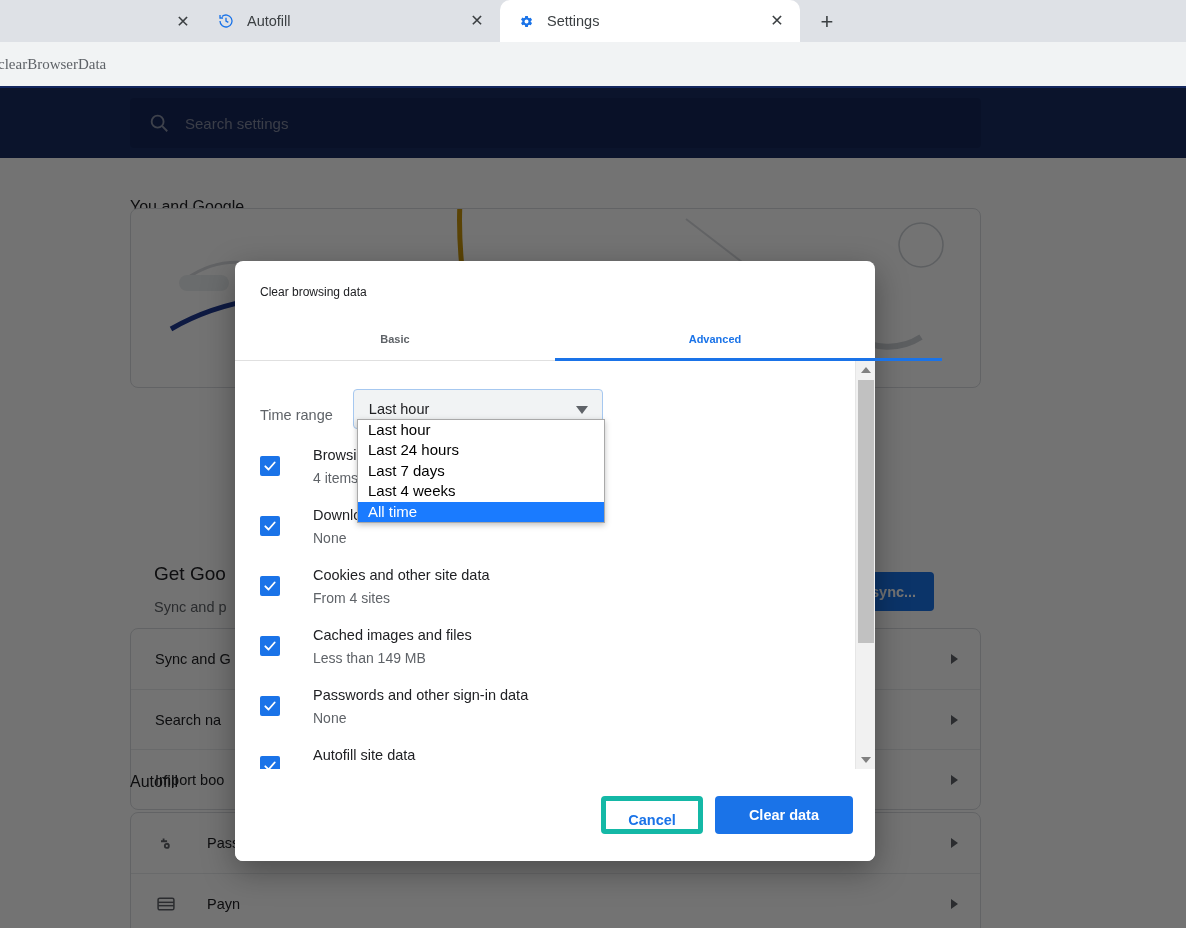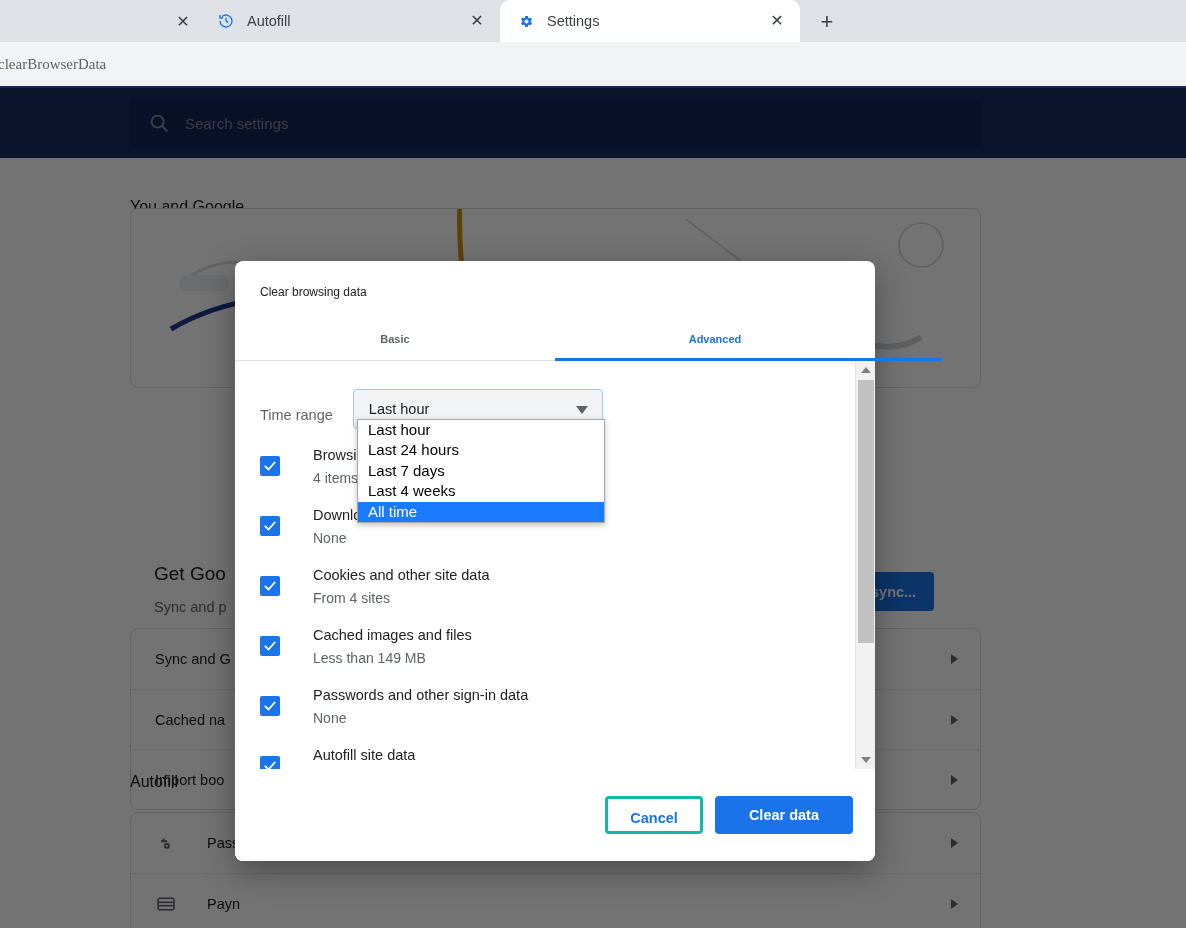--- a/index.html
+++ b/index.html
@@ -216,21 +216,21 @@
     position: absolute; left: 2px; top: 19px; width: 16px; height: 263px;
     background: #c1c1c1; border-radius: 0; cursor: pointer;
   }
 
   .dialog-footer {
     height: 92px; display: flex; align-items: center; justify-content: flex-end;
     padding-right: 22px; gap: 12px; background: #fff;
     border-bottom-left-radius: 8px; border-bottom-right-radius: 8px;
   }
   .btn-cancel {
-    height: 38px; padding: 11px 22px; border: 3px solid #14b8a6; border-radius: 4px;
+    height: 38px; padding: 11px 22px; border: 5px solid #14b8a6; border-radius: 4px;
     background: #ffffff; color: #1a73e8; font-size: 14.5px; font-weight: bold;
     font-family: "Liberation Sans", sans-serif; cursor: pointer;
   }
   .btn-primary {
     height: 38px; padding: 0 34px; border: none; border-radius: 4px;
     background: #1a73e8; color: #ffffff; font-size: 14.5px; font-weight: bold;
     font-family: "Liberation Sans", sans-serif; cursor: pointer;
   }
 
   
@@ -335,21 +335,21 @@
       <div class="get-google-title">Get Goo</div>
       <div class="get-google-sub">Sync and p</div>
       <div class="sync-button">sync...</div>
 
       <div class="card" style="left:130px; top:470px; width:851px; height:182px;">
         <div class="profile-row" style="top:0; border-top:none;">
           <span class="profile-row-label">Sync and G</span>
           <span class="row-arrow"></span>
         </div>
         <div class="profile-row" style="top:60px;">
-          <span class="profile-row-label">Cached na</span>
+          <span class="profile-row-label">Search na</span>
           <span class="row-arrow"></span>
         </div>
         <div class="profile-row" style="top:120px;">
           <span class="profile-row-label">Import boo</span>
           <span class="row-arrow"></span>
         </div>
       </div>
 
       <div class="section-title" style="left:130px; top:615px;">Autofill</div>
 

